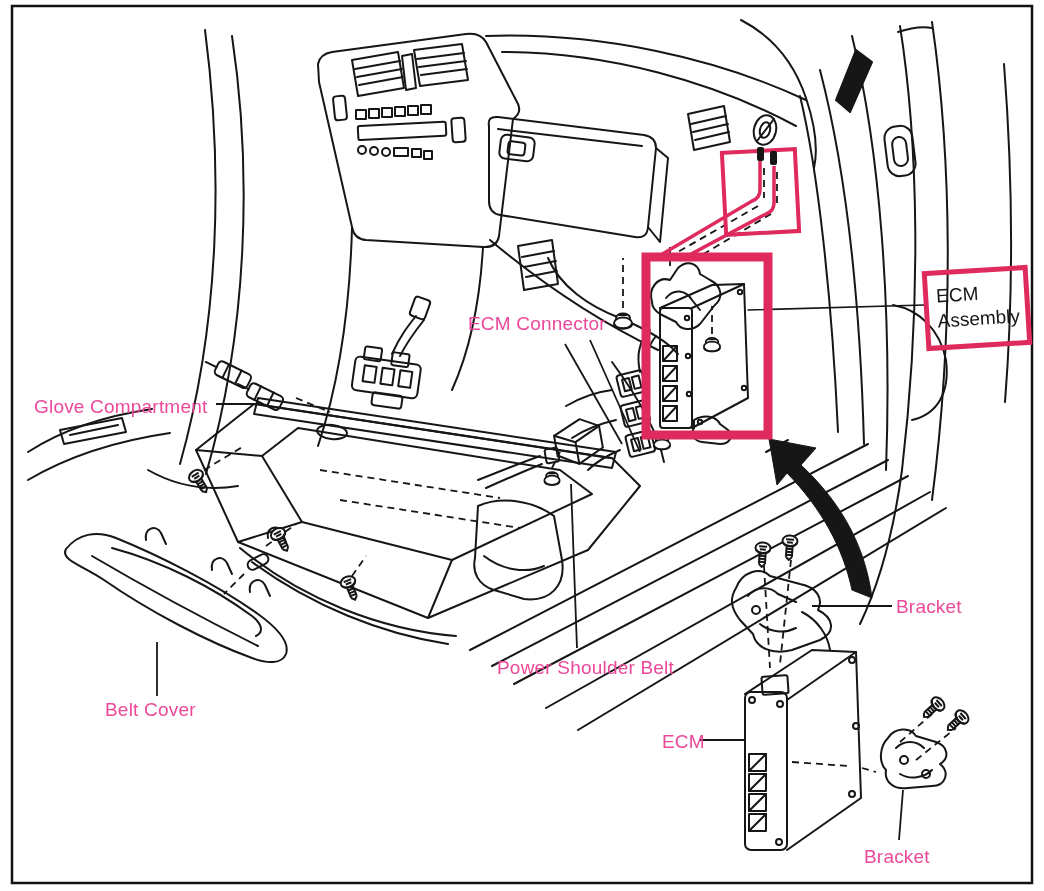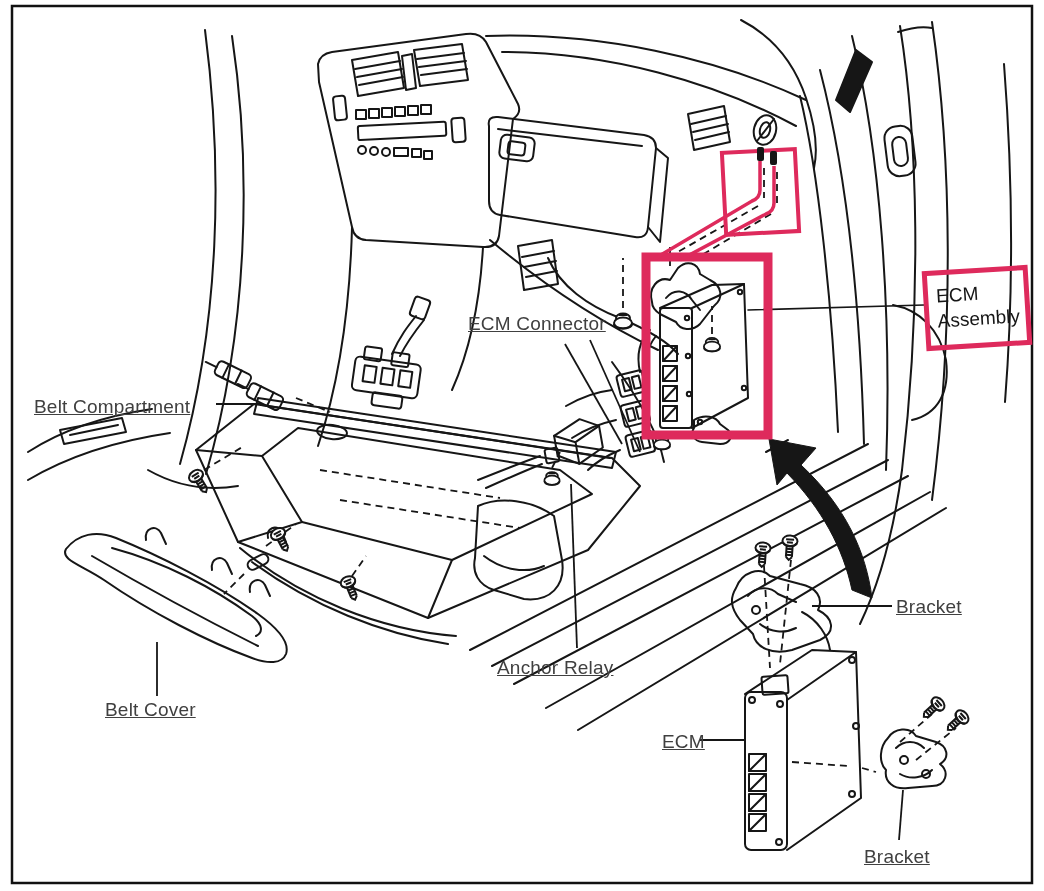--- a/index.html
+++ b/index.html
@@ -2,22 +2,22 @@
 <html><head>
 <meta charset="utf-8">
 <style>
   html,body{margin:0;padding:0;background:#ffffff;}
   .stage{
     position:relative;width:1044px;height:891px;background:#ffffff;
     font-family:"Liberation Sans", sans-serif;color:#161616;overflow:hidden;
   }
   .art{position:absolute;left:0;top:0;}
   .lbl{
-    position:absolute;font-size:19px;letter-spacing:.2px;color:#404040;
-    white-space:nowrap;line-height:26px;text-decoration:underline;
+    position:absolute;font-size:19px;letter-spacing:.2px;color:#ec4899;
+    white-space:nowrap;line-height:26px;
   }
   .callout-box{
     position:absolute;left:924px;top:268px;width:88px;height:62px;
     border:5px solid #de2a5c;transform:rotate(-3.5deg);
     padding:8px 0 0 8px;font-size:19px;line-height:25px;color:#161616;
     background:transparent;
   }
 </style>
 </head>
 <body>
@@ -298,25 +298,25 @@
   <g fill="none" stroke="#de2a5c">
     <rect x="646" y="257" width="122" height="178" stroke-width="9"></rect>
     <rect x="724" y="151" width="73" height="82" stroke-width="4" transform="rotate(-3 760 192)"></rect>
     <path d="M760,161 V190 Q760,198 752,201 L654,259" stroke-width="3.5"></path>
     <path d="M774,166 V203 Q774,211 766,214 L680,260" stroke-width="3.5"></path>
   </g>
   <rect x="757" y="147" width="7" height="14" rx="2" fill="#161616"></rect>
   <rect x="770" y="151" width="7" height="14" rx="2" fill="#161616"></rect>
 </svg>
 
-<div class="lbl" style="left:34px;top:394px;">Belt Compartment</div>
+<div class="lbl" style="left:34px;top:394px;">Glove Compartment</div>
 <div class="lbl" style="left:468px;top:311px;">ECM Connector</div>
 <div class="lbl" style="left:105px;top:697px;">Belt Cover</div>
 <div class="lbl" style="left:497px;top:655px;">
-  <div>Anchor Relay</div>
+  <div>Power Shoulder Belt</div>
 </div>
 <div class="lbl" style="left:662px;top:729px;">ECM</div>
 <div class="lbl" style="left:896px;top:594px;">Bracket</div>
 <div class="lbl" style="left:864px;top:844px;">Bracket</div>
 <div class="callout-box">
   <div>ECM</div>
   <div>Assembly</div>
 </div>
 
 </div>

